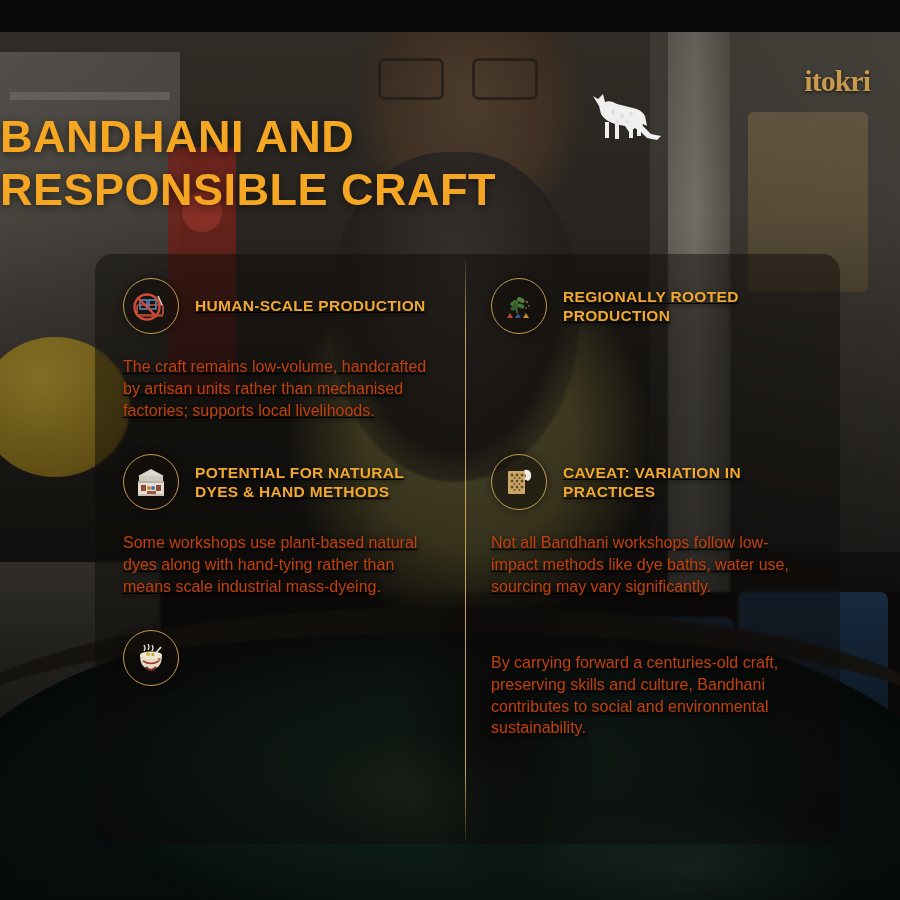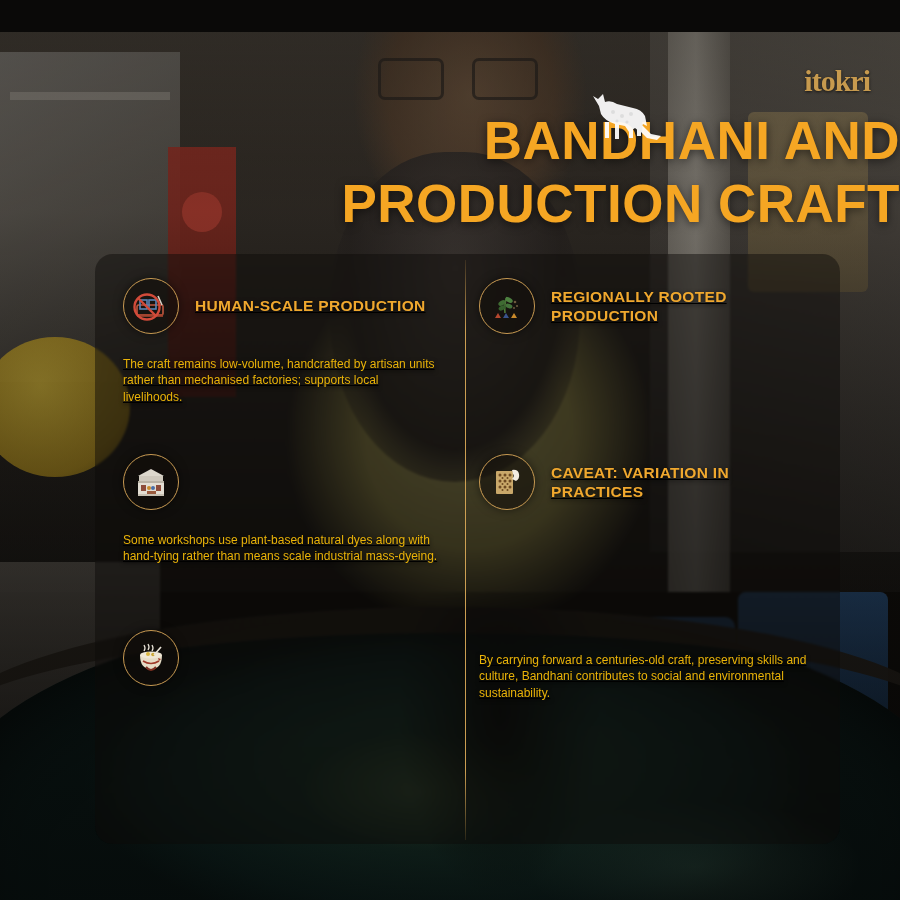--- a/index.html
+++ b/index.html
@@ -156,23 +156,23 @@
     position: absolute; right: 30px; top: 32px;
     font-family: "Liberation Serif", serif;
     font-size: 30px; font-weight: bold; letter-spacing: -1px;
     color: #c79a4e;
     text-shadow: 0 1px 3px rgba(0,0,0,.7);
   }
 
   
   .headline {
     position: absolute; left: 0; right: 0; top: 78px;
-    text-align: right;
+    text-align: left;
     color: #f5a623;
-    font-size: 53px;
+    font-size: 45px;
     font-weight: bold;
     letter-spacing: .5px;
     line-height: 1.18;
     text-shadow: 0 2px 10px rgba(0,0,0,.55);
   }
   .headline .l1 { display:block; }
   .headline .l2 { display:block; }
 
   
   .goat {
@@ -200,21 +200,21 @@
   .grid {
     position: absolute;
     left: 95px; top: 212px;
     width: 745px; height: 590px;
     display: grid;
     grid-template-columns: 370px 375px;
     grid-template-rows: 176px 176px 238px;
     text-decoration: underline;
   }
   .card { position: relative; padding: 34px 26px 0 28px; }
-  .card.right { padding-left: 14px; }
+  .card.right { padding-left: 26px; }
 
   .card-head { display: flex; align-items: center; gap: 16px; }
 
   .icon-badge {
     flex: 0 0 auto;
     width: 56px; height: 56px;
     border-radius: 50%;
     border: 1.6px solid #c89a52;
     background: rgba(16,13,10,.55);
     display: flex; align-items: center; justify-content: center;
@@ -229,22 +229,22 @@
     line-height: 1.24;
     letter-spacing: .3px;
     text-transform: uppercase;
     text-shadow: 0 1px 4px rgba(0,0,0,.7);
     max-width: 250px;
   }
   .card.right .card-title { max-width: 262px; }
 
   .card-body {
     margin-top: 22px;
-    color: #eab308;
-    font-size: 12px;
+    color: #c2410c;
+    font-size: 16px;
     line-height: 1.36;
     max-width: 330px;
     text-shadow: 0 1px 4px rgba(0,0,0,.8);
   }
   .card.right .card-body { max-width: 336px; }
 </style>
 </head>
 <body>
 
 <div id="poster">
@@ -272,21 +272,21 @@
     <div class="bg-dye-hl1"></div>
     <div class="bg-dye-hl2"></div>
     <div class="bg-dye-dark"></div>
     <div class="photo-tint"></div>
   </div>
 
   <div class="logo">itokri</div>
 
   <div class="headline">
     <span class="l1">BANDHANI AND</span>
-    <span class="l2">PRODUCTION CRAFT</span>
+    <span class="l2">RESPONSIBLE CRAFT</span>
   </div>
 
   <svg class="goat" viewBox="0 0 90 70">
     <g fill="#ffffff" opacity="0.93">
       <path d="M22 16 L16 6 L21 9 L26 4 L28 12 Q34 10 40 14 L56 18 Q64 19 68 26 L70 36 L66 34 L63 42 L58 38 L52 42 L48 36 L38 34 Q28 31 24 24 Z"></path>
       <path d="M60 30 L74 44 L84 46 L80 50 L70 48 L60 38 Z"></path>
       <rect x="28" y="32" width="4" height="16"></rect>
       <rect x="38" y="34" width="4" height="15"></rect>
       <rect x="52" y="34" width="4" height="14"></rect>
       <rect x="60" y="32" width="4" height="14"></rect>
@@ -353,20 +353,21 @@
             <rect x="6" y="18" width="26" height="13" fill="#e3ded3"></rect>
             <rect x="6" y="18" width="26" height="2" fill="#b9b2a4"></rect>
             <rect x="9" y="22" width="5" height="6" fill="#8d4c3a"></rect>
             <rect x="24" y="22" width="5" height="6" fill="#8d4c3a"></rect>
             <circle cx="17" cy="25" r="2" fill="#c98a2b"></circle>
             <circle cx="21" cy="25" r="2" fill="#4a6fa8"></circle>
             <rect x="15" y="28" width="9" height="3" fill="#9a5b3e"></rect>
             <rect x="6" y="31" width="26" height="2" fill="#c7c0b2"></rect>
           </svg>
         </span>
+        <div class="card-title">POTENTIAL FOR NATURAL DYES &amp; HAND METHODS</div>
       </div>
       <div class="card-body">Some workshops use plant-based natural dyes along with hand-tying rather than means scale industrial mass-dyeing.</div>
     </div>
 
     <div class="card right">
       <div class="card-head">
         <span class="icon-badge">
           <svg width="38" height="38" viewBox="0 0 38 38">
             <rect x="8" y="8" width="17" height="23" rx="1" fill="#c9a86a"></rect>
             <g fill="#6e4a22">
@@ -384,20 +385,21 @@
               <circle cx="14.5" cy="21" r="1"></circle>
                 <circle cx="19.5" cy="21" r="1"></circle>
               <circle cx="14.5" cy="27" r="1"></circle>
                 <circle cx="19.5" cy="27" r="1"></circle>
             </g>
             <path d="M24 7 Q30 6 31 11 Q32 16 28 18 L24 16 Q27 13 25 11 Z" fill="#f2ece2"></path>
           </svg>
         </span>
         <div class="card-title">CAVEAT: VARIATION IN PRACTICES</div>
       </div>
+      <div class="card-body">Not all Bandhani workshops follow low-impact methods like dye baths, water use, sourcing may vary significantly.</div>
     </div>
 
     <div class="card left">
       <div class="card-head">
         <span class="icon-badge">
           <svg width="38" height="38" viewBox="0 0 38 38">
             <path d="M12 6 q2 3 0 6" stroke="#e8e2d6" stroke-width="1.3" fill="none"></path>
             <path d="M16 5 q2 3 0 6" stroke="#e8e2d6" stroke-width="1.3" fill="none"></path>
             <path d="M20 6 q2 3 0 6" stroke="#e8e2d6" stroke-width="1.3" fill="none"></path>
             <path d="M8 16 Q8 30 19 30 Q30 30 30 16 Z" fill="#e6dcc6"></path>

